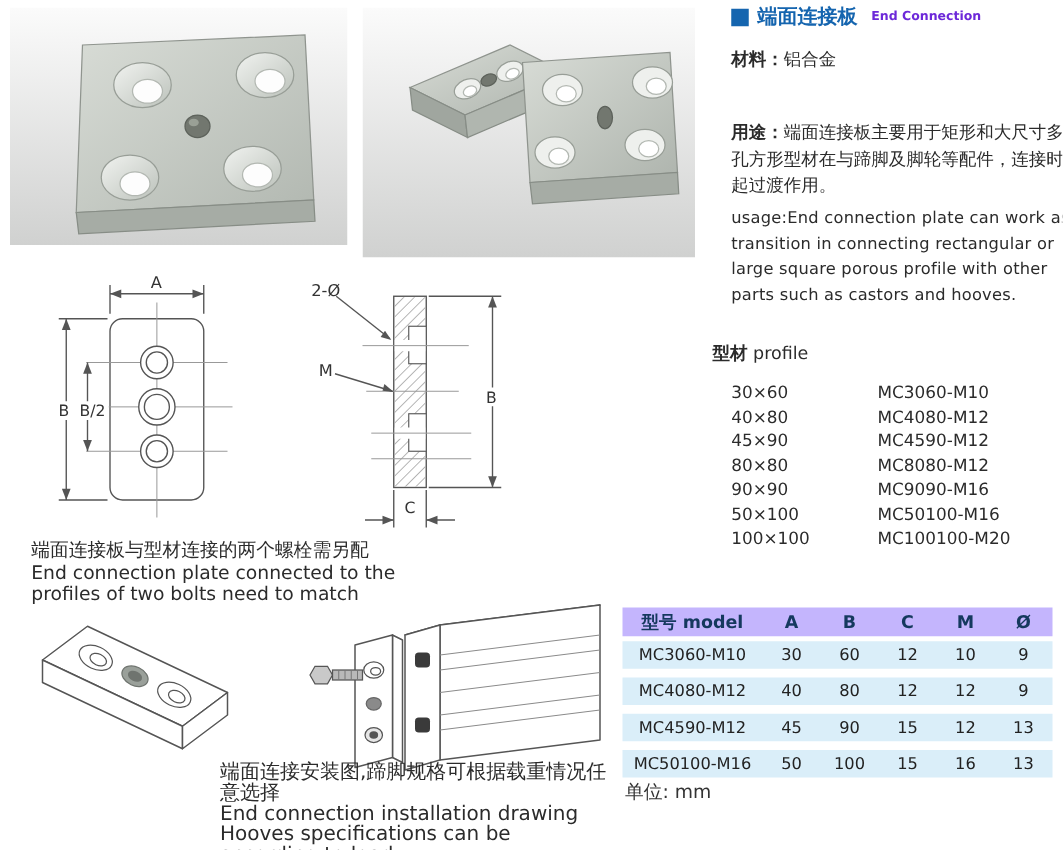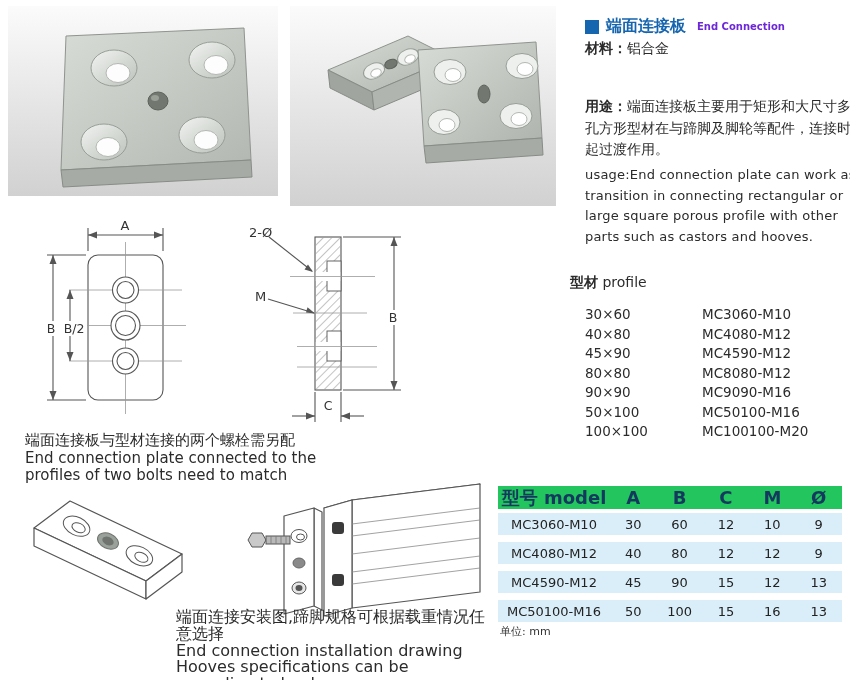--- a/index.html
+++ b/index.html
@@ -1,45 +1,45 @@
 <!DOCTYPE html>
 <html><head>
 <meta charset="utf-8">
 <style>
   html,body{margin:0;padding:0;background:#fff;}
   #page{position:relative;width:850px;height:680px;background:#fff;overflow:hidden;
         font-family:"DejaVu Sans",sans-serif;color:#2b2b2b;}
   .abs{position:absolute;}
   
-  .title-row{left:585px;top:16px;width:262px;display:flex;align-items:center;gap:7px;}
+  .title-row{left:585px;top:3px;width:262px;display:flex;align-items:center;gap:7px;}
   .title-sq{width:14px;height:14px;background:#1565af;flex:0 0 auto;}
   .title-zh{font-size:16px;font-weight:bold;color:#1565af;}
   .title-en{font-size:10px;font-weight:bold;color:#6d28d9;margin-left:4px;}
   .mat{left:585px;top:38px;width:265px;font-size:14px;line-height:21px;}
   .mat b{font-weight:bold;}
   .mat .en{font-size:13px;letter-spacing:.3px;}
   .usage{left:585px;top:96px;width:268px;font-size:14px;line-height:21.5px;}
   .usage b{font-weight:bold;}
   .usage-en{left:585px;top:165px;width:272px;font-size:13px;line-height:20.5px;letter-spacing:.2px;}
   .prof-head{left:570px;top:274px;font-size:14px;}
   .prof-head b{font-weight:bold;}
   .prof-list{left:585px;top:305px;width:265px;font-size:13.5px;line-height:19.5px;}
   .prof-row{display:flex;}
   .prof-size{width:117px;}
   
   .note1{left:25px;top:432px;width:300px;font-size:15px;line-height:17.5px;}
   .note2{left:176px;top:609px;width:315px;font-size:16px;line-height:16.8px;}
   
   .spec-table{left:498px;top:486px;width:344px;}
   .t-row{display:flex;align-items:center;}
-  .t-head{background:#22c55e;height:23px;margin-bottom:4px;font-weight:bold;color:#15395e;font-size:18px;}
+  .t-head{background:#c4b5fd;height:23px;margin-bottom:4px;font-weight:bold;color:#15395e;font-size:14px;}
   .t-band{background:#daeef9;height:22px;margin-bottom:7px;font-size:13px;color:#222;}
   .t-c0{width:112px;text-align:center;}
   .t-c{width:46.4px;text-align:center;}
-  .unit{left:500px;top:624px;font-size:11px;color:#333;}
+  .unit{left:500px;top:624px;font-size:15px;color:#333;}
   svg text{font-family:"DejaVu Sans",sans-serif;}
 </style>
 </head>
 <body>
 
 <div id="page">
 
   <svg class="abs" style="left:8px;top:6px;" width="270" height="190" viewBox="0 0 270 190">
     <defs>
       <linearGradient id="pg1" x1="0" y1="0" x2="0" y2="1">

